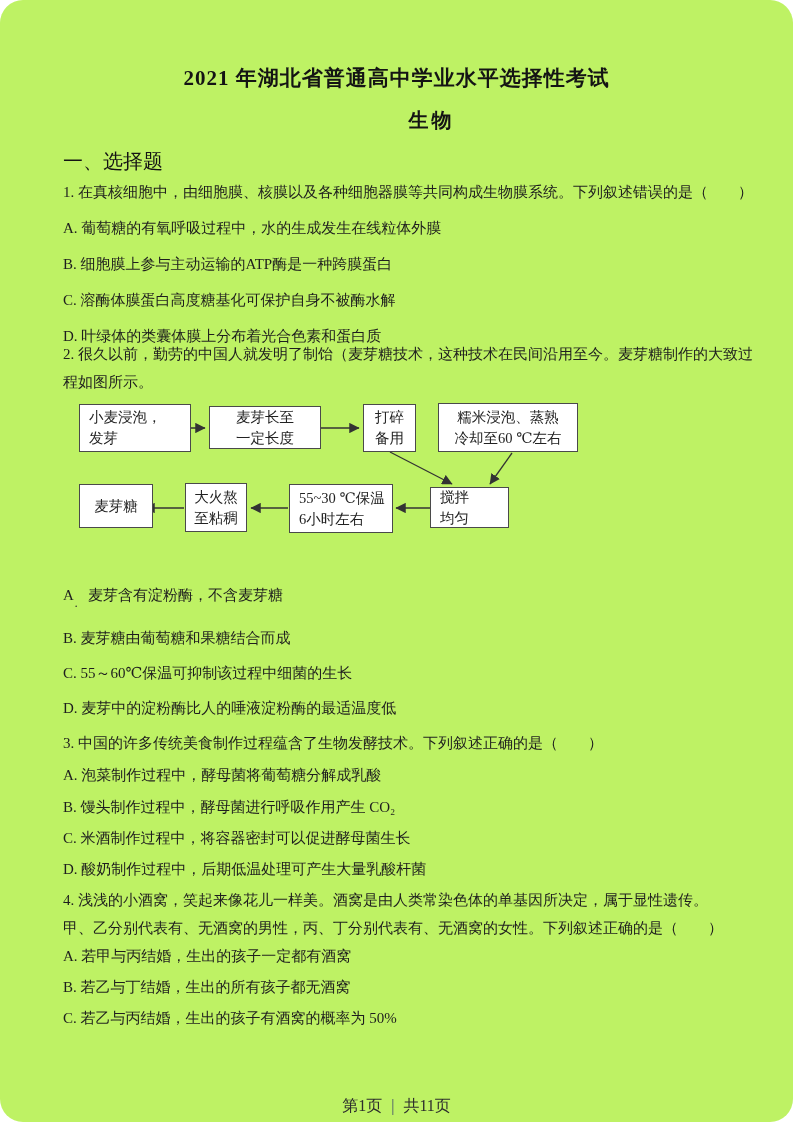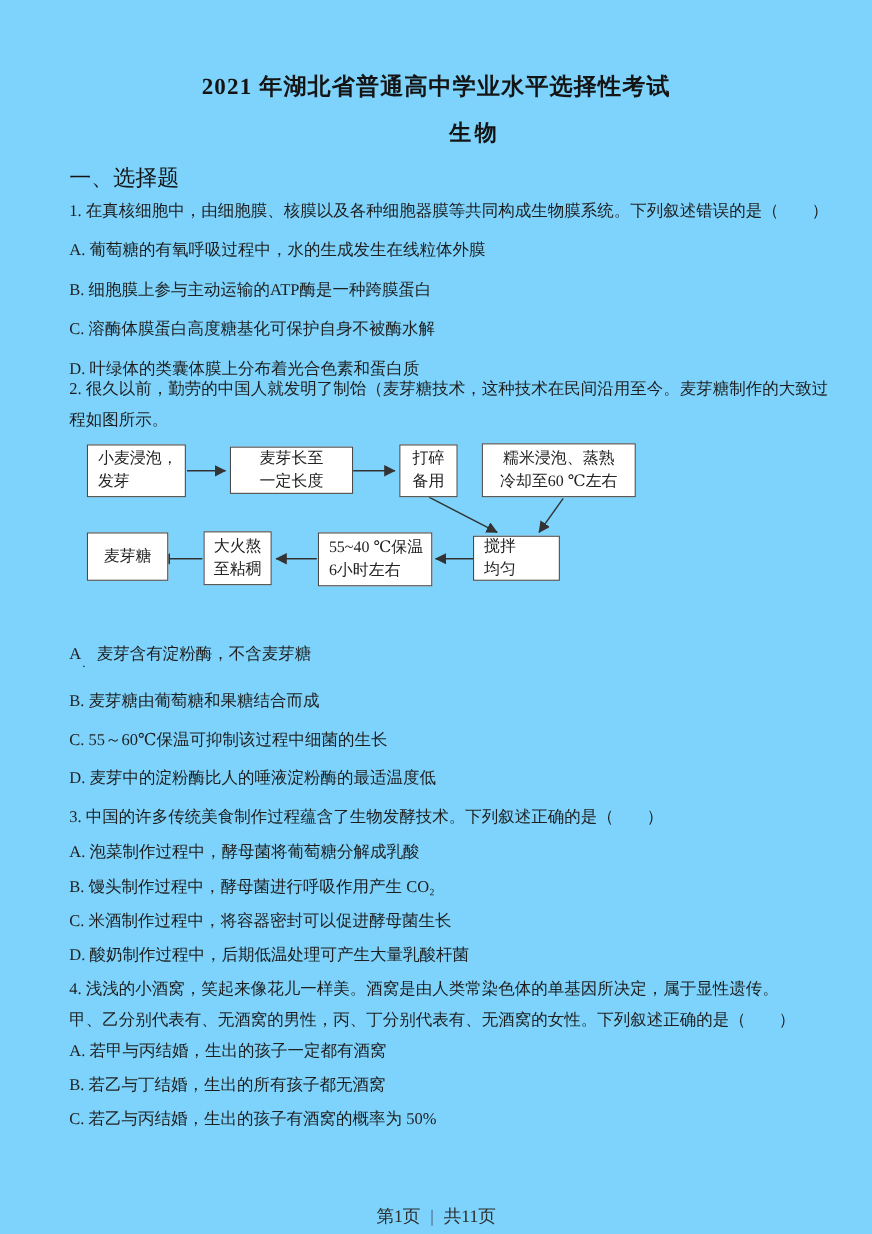--- a/index.html
+++ b/index.html
@@ -1,23 +1,24 @@
 <!DOCTYPE html>
 <html><head>
 <meta charset="utf-8">
 <style>
   html, body { margin: 0; padding: 0; background: #ffffff; }
   .page {
     position: relative;
     width: 793px;
     height: 1122px;
-    background: #7dd3fc;
+    background: #bef264;
     overflow: hidden;
     font-family: "Liberation Serif", "DejaVu Serif", serif;
     color: #1e1e1e;
+    border-radius: 23px;
   }
   .doc-title {
     position: absolute;
     top: 64px; left: 0; width: 793px;
     margin: 0;
     text-align: center;
     font-size: 21px;
     font-weight: bold;
     letter-spacing: 1px;
     color: #141414;
@@ -125,31 +126,31 @@
       </defs>
       <line x1="170" y1="428" x2="205" y2="428" stroke="#333333" stroke-width="1.3" marker-end="url(#ah)"></line>
       <line x1="321" y1="428" x2="359" y2="428" stroke="#333333" stroke-width="1.3" marker-end="url(#ah)"></line>
       <line x1="390" y1="452" x2="452" y2="484" stroke="#333333" stroke-width="1.3" marker-end="url(#ah)"></line>
       <line x1="512" y1="453" x2="490" y2="484" stroke="#333333" stroke-width="1.3" marker-end="url(#ah)"></line>
       <line x1="430" y1="508" x2="396" y2="508" stroke="#333333" stroke-width="1.3" marker-end="url(#ah)"></line>
       <line x1="288" y1="508" x2="251" y2="508" stroke="#333333" stroke-width="1.3" marker-end="url(#ah)"></line>
       <line x1="184" y1="508" x2="145" y2="508" stroke="#333333" stroke-width="1.3" marker-end="url(#ah)"></line>
     </svg>
 
-    <div class="flow-box fl-left" style="left:79px; top:404px; width:90px; height:48px">小麦浸泡，
+    <div class="flow-box fl-left" style="left:79px; top:404px; width:112px; height:48px">小麦浸泡，
 发芽</div>
     <div class="flow-box" style="left:209px; top:406px; width:112px; height:43px">麦芽长至
 一定长度</div>
     <div class="flow-box" style="left:363px; top:404px; width:53px; height:48px">打碎
 备用</div>
     <div class="flow-box" style="left:438px; top:403px; width:140px; height:49px">糯米浸泡、蒸熟
 冷却至60 ℃左右</div>
     <div class="flow-box fl-left" style="left:430px; top:487px; width:79px; height:41px">搅拌
 均匀</div>
-    <div class="flow-box fl-left" style="left:289px; top:484px; width:104px; height:49px">55~40 ℃保温
+    <div class="flow-box fl-left" style="left:289px; top:484px; width:104px; height:49px">55~30 ℃保温
 6小时左右</div>
     <div class="flow-box" style="left:185px; top:483px; width:62px; height:49px">大火熬
 至粘稠</div>
     <div class="flow-box" style="left:79px; top:484px; width:74px; height:44px">麦芽糖</div>
   </div>
 
   <div class="line" style="top:585px">A　麦芽含有淀粉酶，不含麦芽糖</div>
   <div class="stray-mark" style="left:74px; top:598px">·</div>
   <div class="line" style="top:628px">B.  麦芽糖由葡萄糖和果糖结合而成</div>
   <div class="line" style="top:663px">C.  55～60℃保温可抑制该过程中细菌的生长</div>

